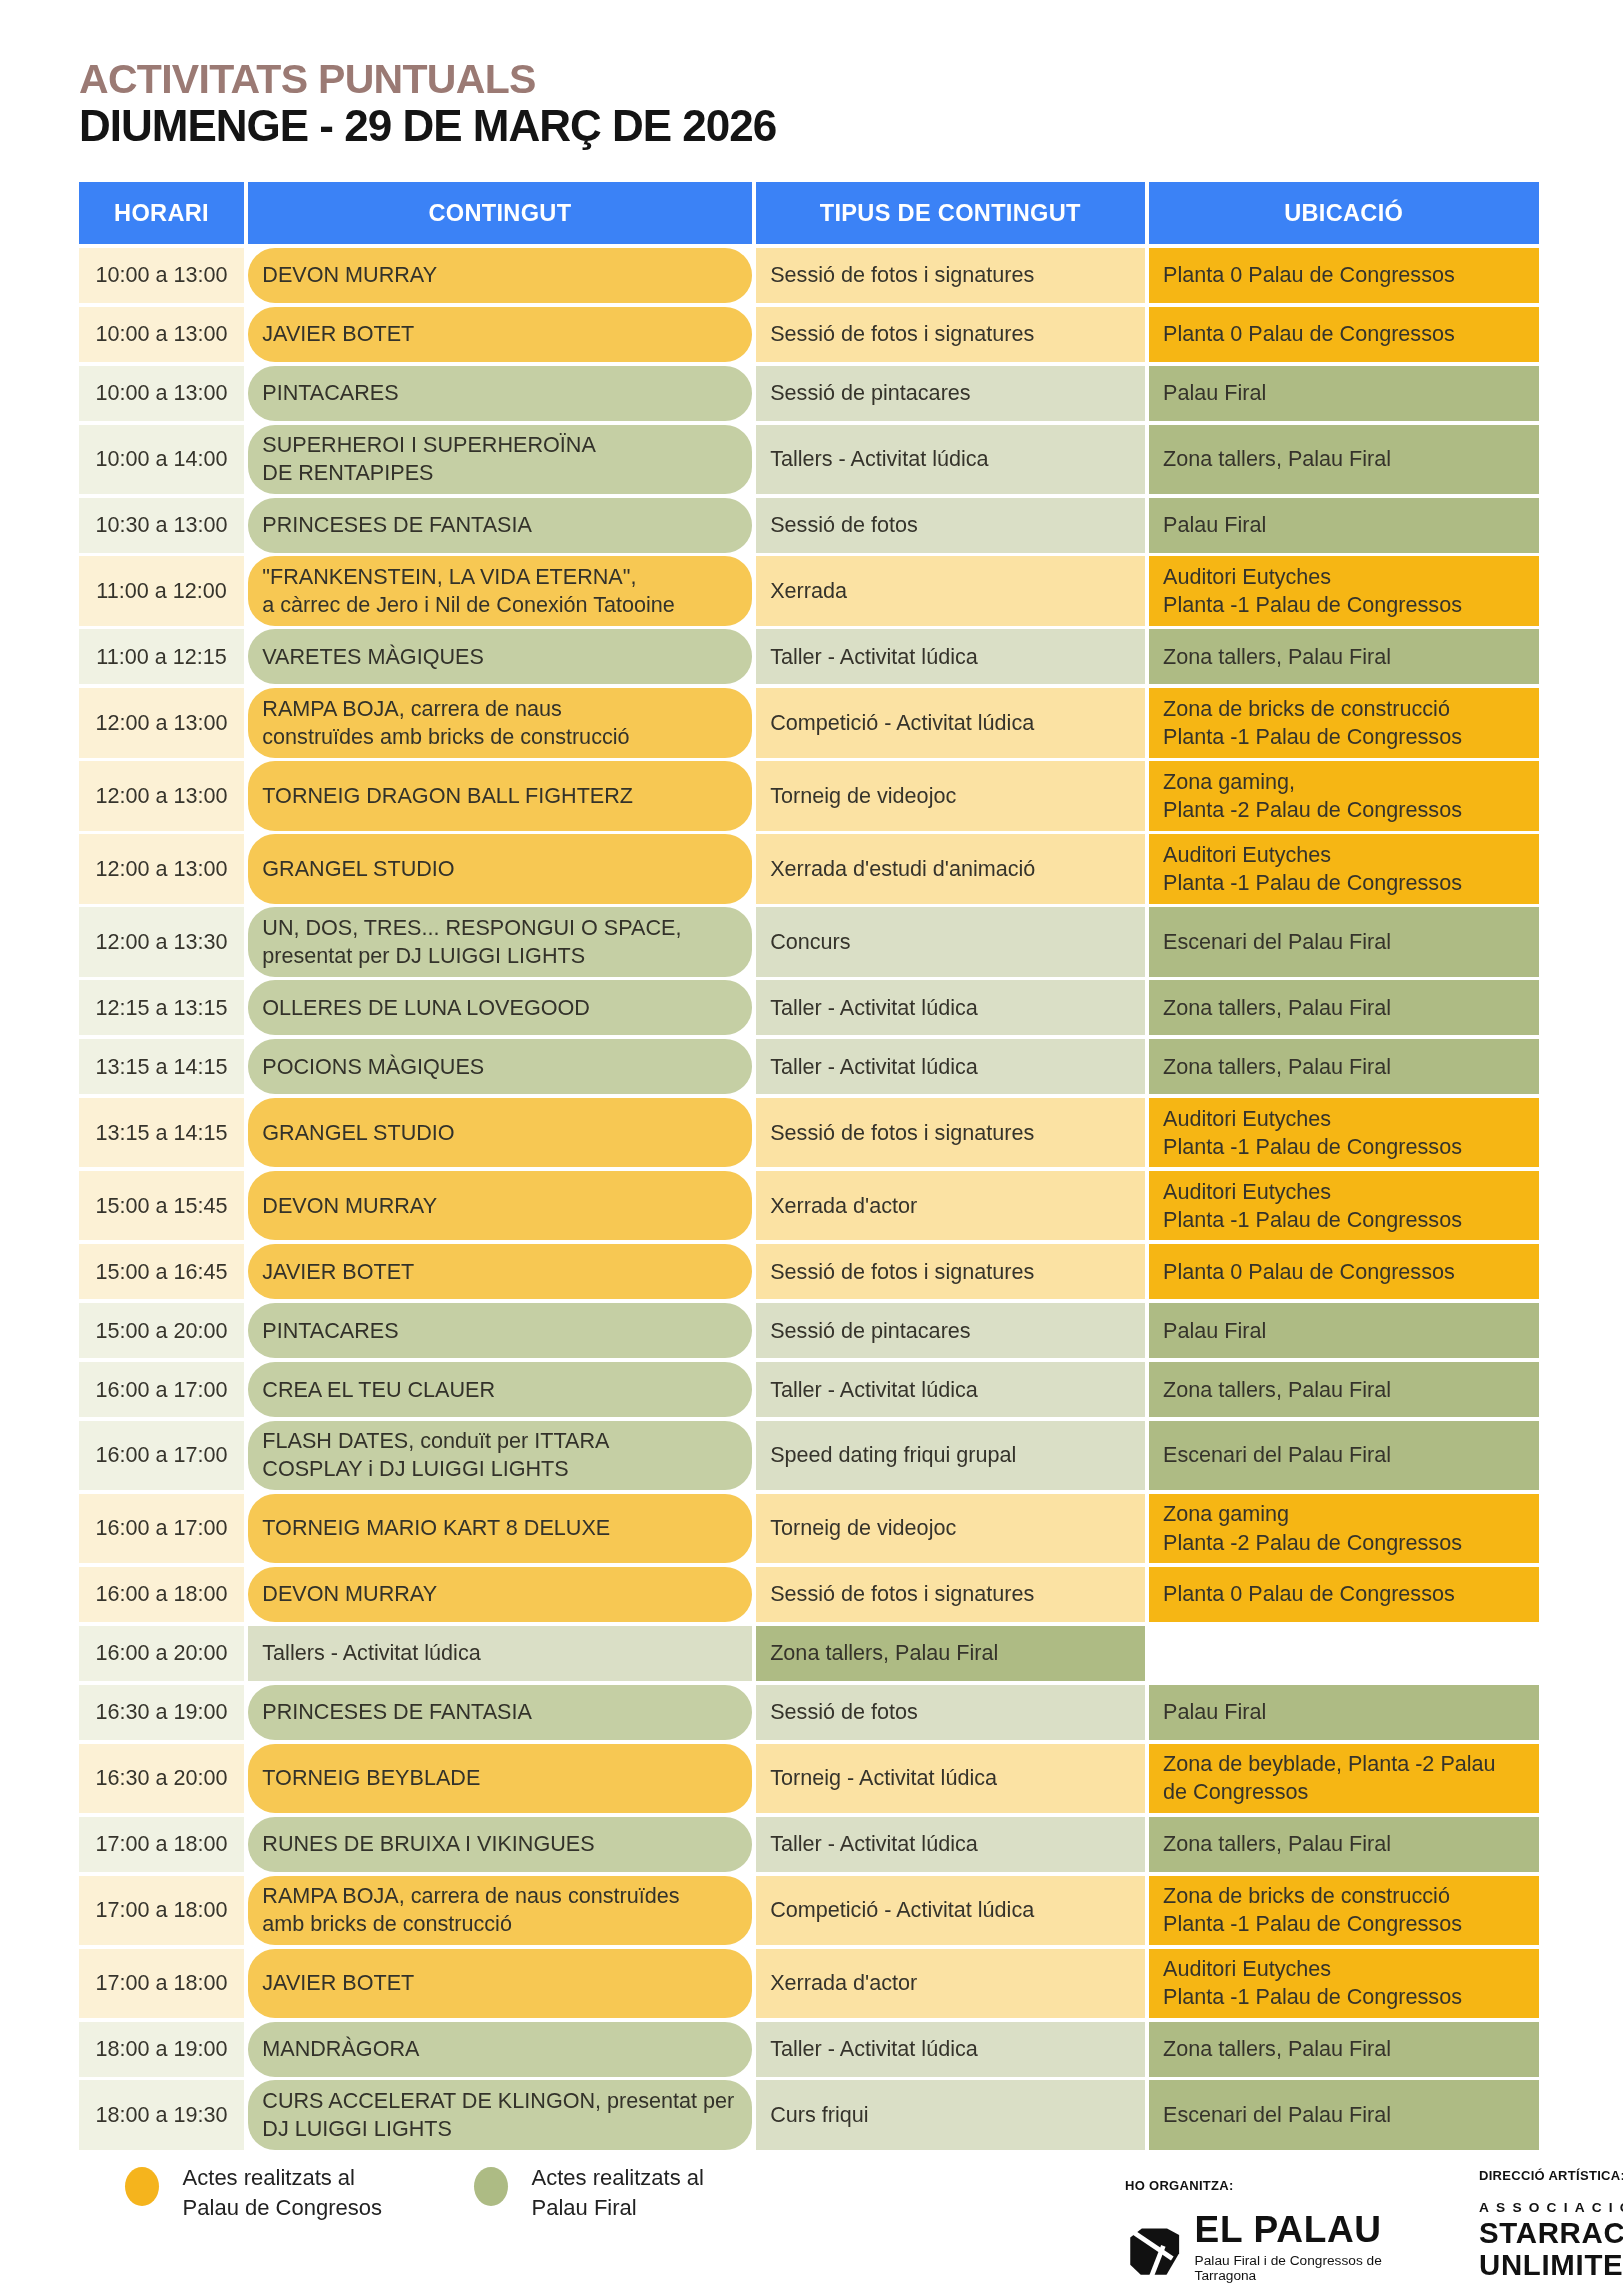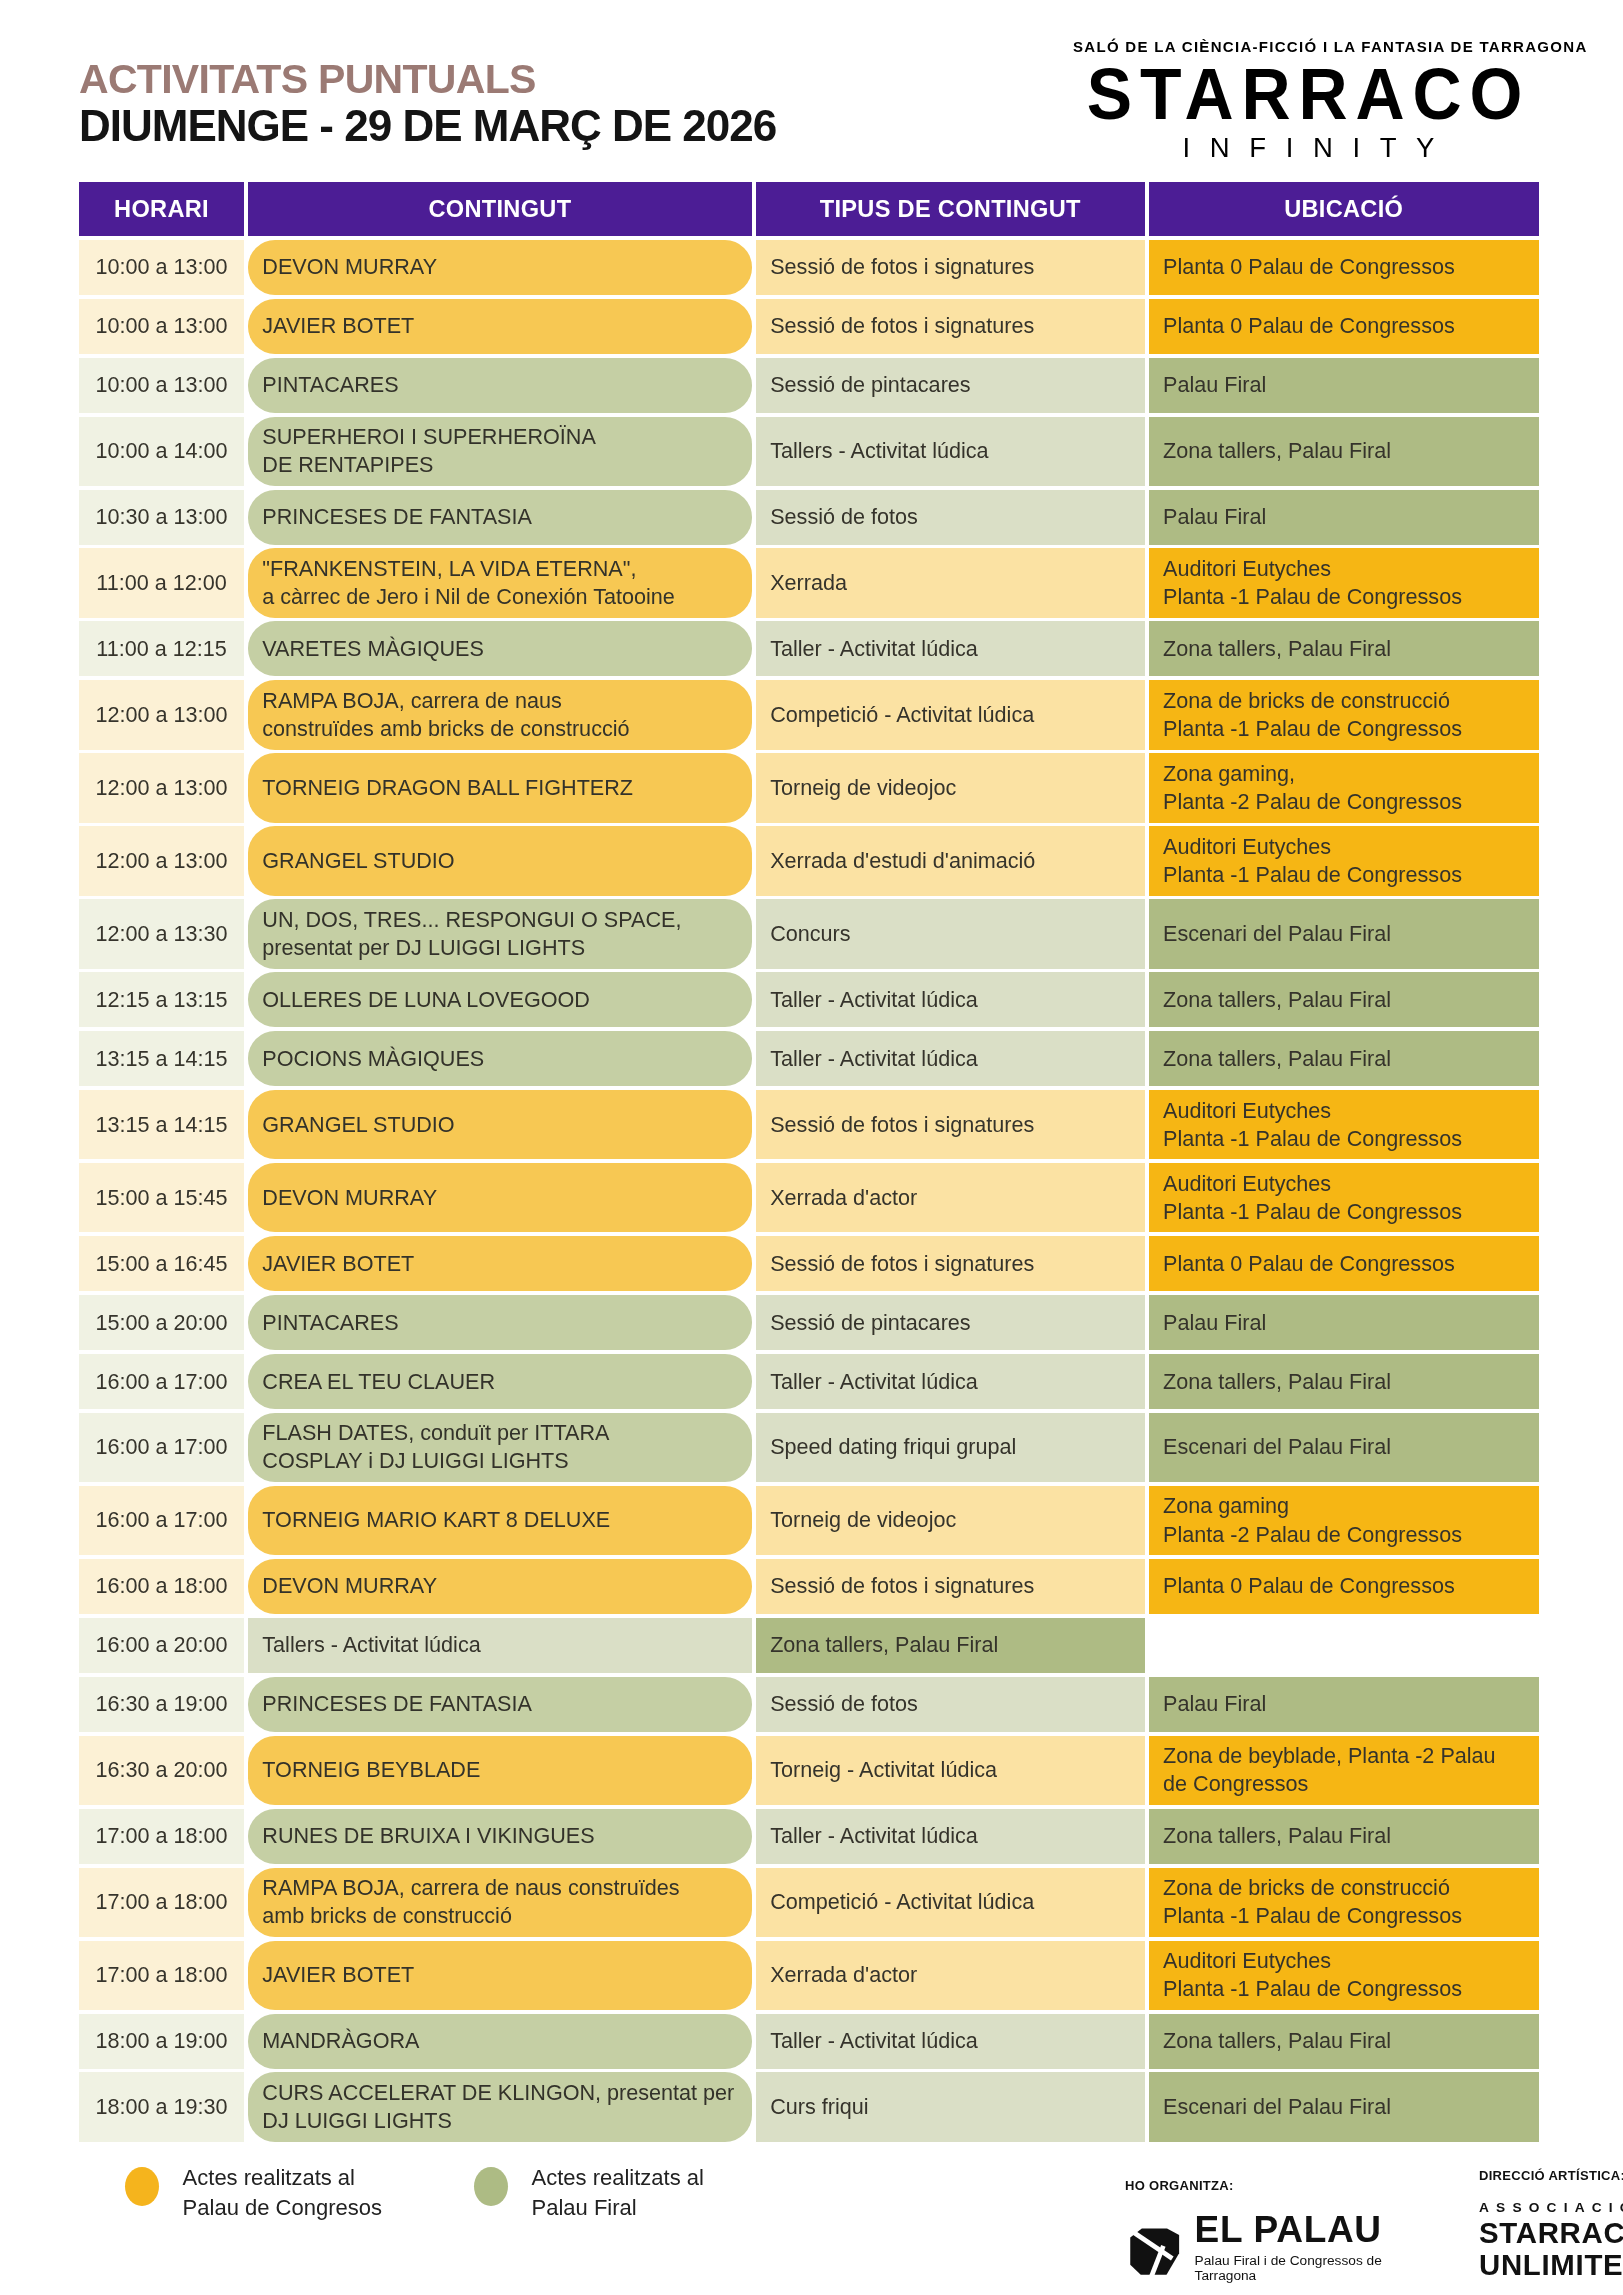--- a/index.html
+++ b/index.html
@@ -14,21 +14,21 @@
 
   .brand{position:absolute;right:79px;top:38px;width:471px;text-align:center;color:#000;}
   .brand-tagline{font-size:15px;font-weight:700;letter-spacing:1.3px;white-space:nowrap;}
   .brand-name{font-size:68px;font-weight:800;letter-spacing:7.9px;line-height:1.05;margin-top:3.9px;transform:scaleY(1.05);}
   .brand-sub{font-size:27.5px;font-weight:500;letter-spacing:19.6px;text-indent:19.6px;margin-top:1.3px;}
 
   
   .schedule{position:absolute;left:79px;top:182px;width:1459px;}
   .thead,.trow{display:grid;grid-template-columns:165px 504px 389px 390px;column-gap:3.9px;}
   .thead{margin-bottom:3.9px;}
-  .th{height:54px;background:#4c1d95;color:#ffffff;font-size:23.6px;font-weight:700;
+  .th{height:62px;background:#3b82f6;color:#ffffff;font-size:23.6px;font-weight:700;
       display:flex;align-items:center;justify-content:center;letter-spacing:0.3px;}
   .trow{margin-bottom:3.9px;}
   .cell{min-height:55px;display:flex;align-items:center;font-size:21.6px;line-height:1.3;
         white-space:pre-line;box-sizing:border-box;padding:6.5px 14.4px;}
   .c-time{justify-content:center;text-align:center;padding:6.5px 2.6px;font-weight:500;color:#36342c;}
   .c-content{font-weight:500;color:#33322a;border-radius:27px;}
   .c-type,.c-loc{font-weight:400;color:#35332b;}
 
   .trow.congressos .c-time{background:#fcf1d5;}
   .trow.congressos .c-content{background:#f7c853;}
@@ -62,25 +62,20 @@
 </head>
 <body>
 
 <div class="page">
 
   <div class="title-block">
     <div class="title1">ACTIVITATS PUNTUALS</div>
     <div class="title2"><span class="strong">DIUMENGE - 29</span><span> DE MARÇ DE 2026</span></div>
   </div>
 
-  <div class="brand">
-    <div class="brand-tagline">SALÓ DE LA CIÈNCIA-FICCIÓ I LA FANTASIA DE TARRAGONA</div>
-    <div class="brand-name">STARRACO</div>
-    <div class="brand-sub">INFINITY</div>
-  </div>
 
   <div class="schedule">
     <div class="thead">
       <div class="th">HORARI</div>
       <div class="th">CONTINGUT</div>
       <div class="th">TIPUS DE CONTINGUT</div>
       <div class="th">UBICACIÓ</div>
     </div>
     <div class="tbody">
         <div class="trow congressos">

